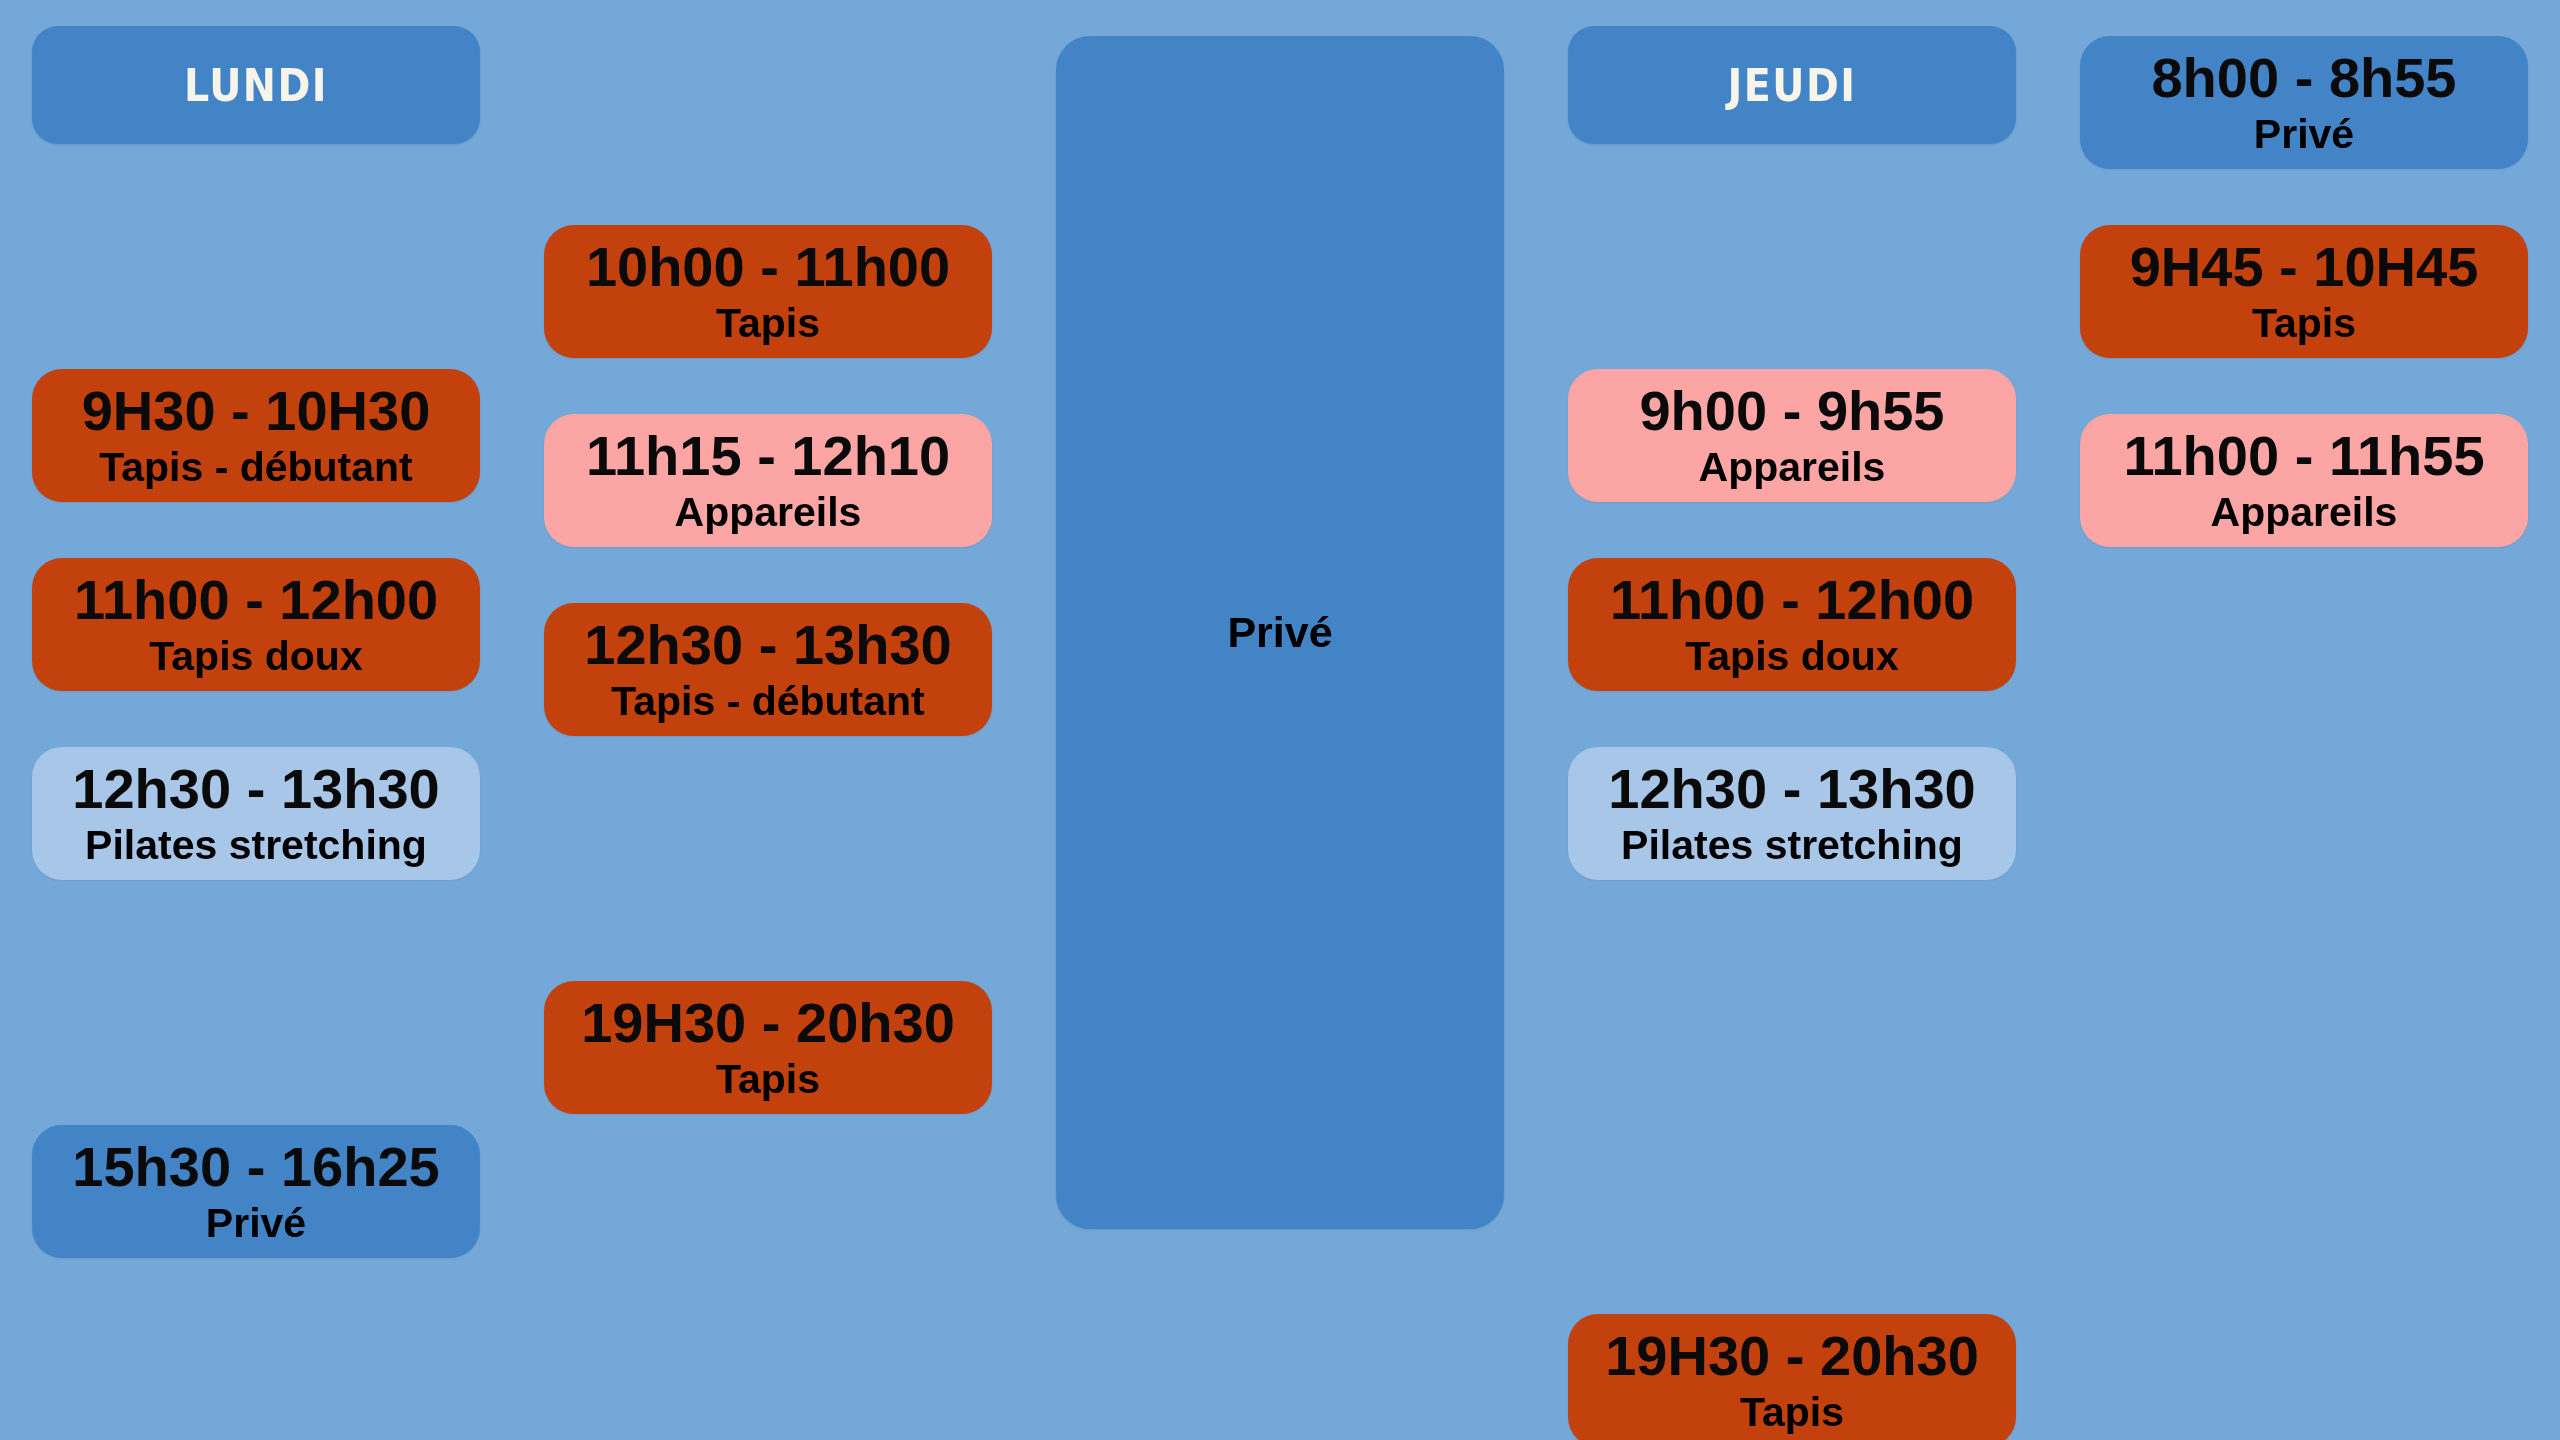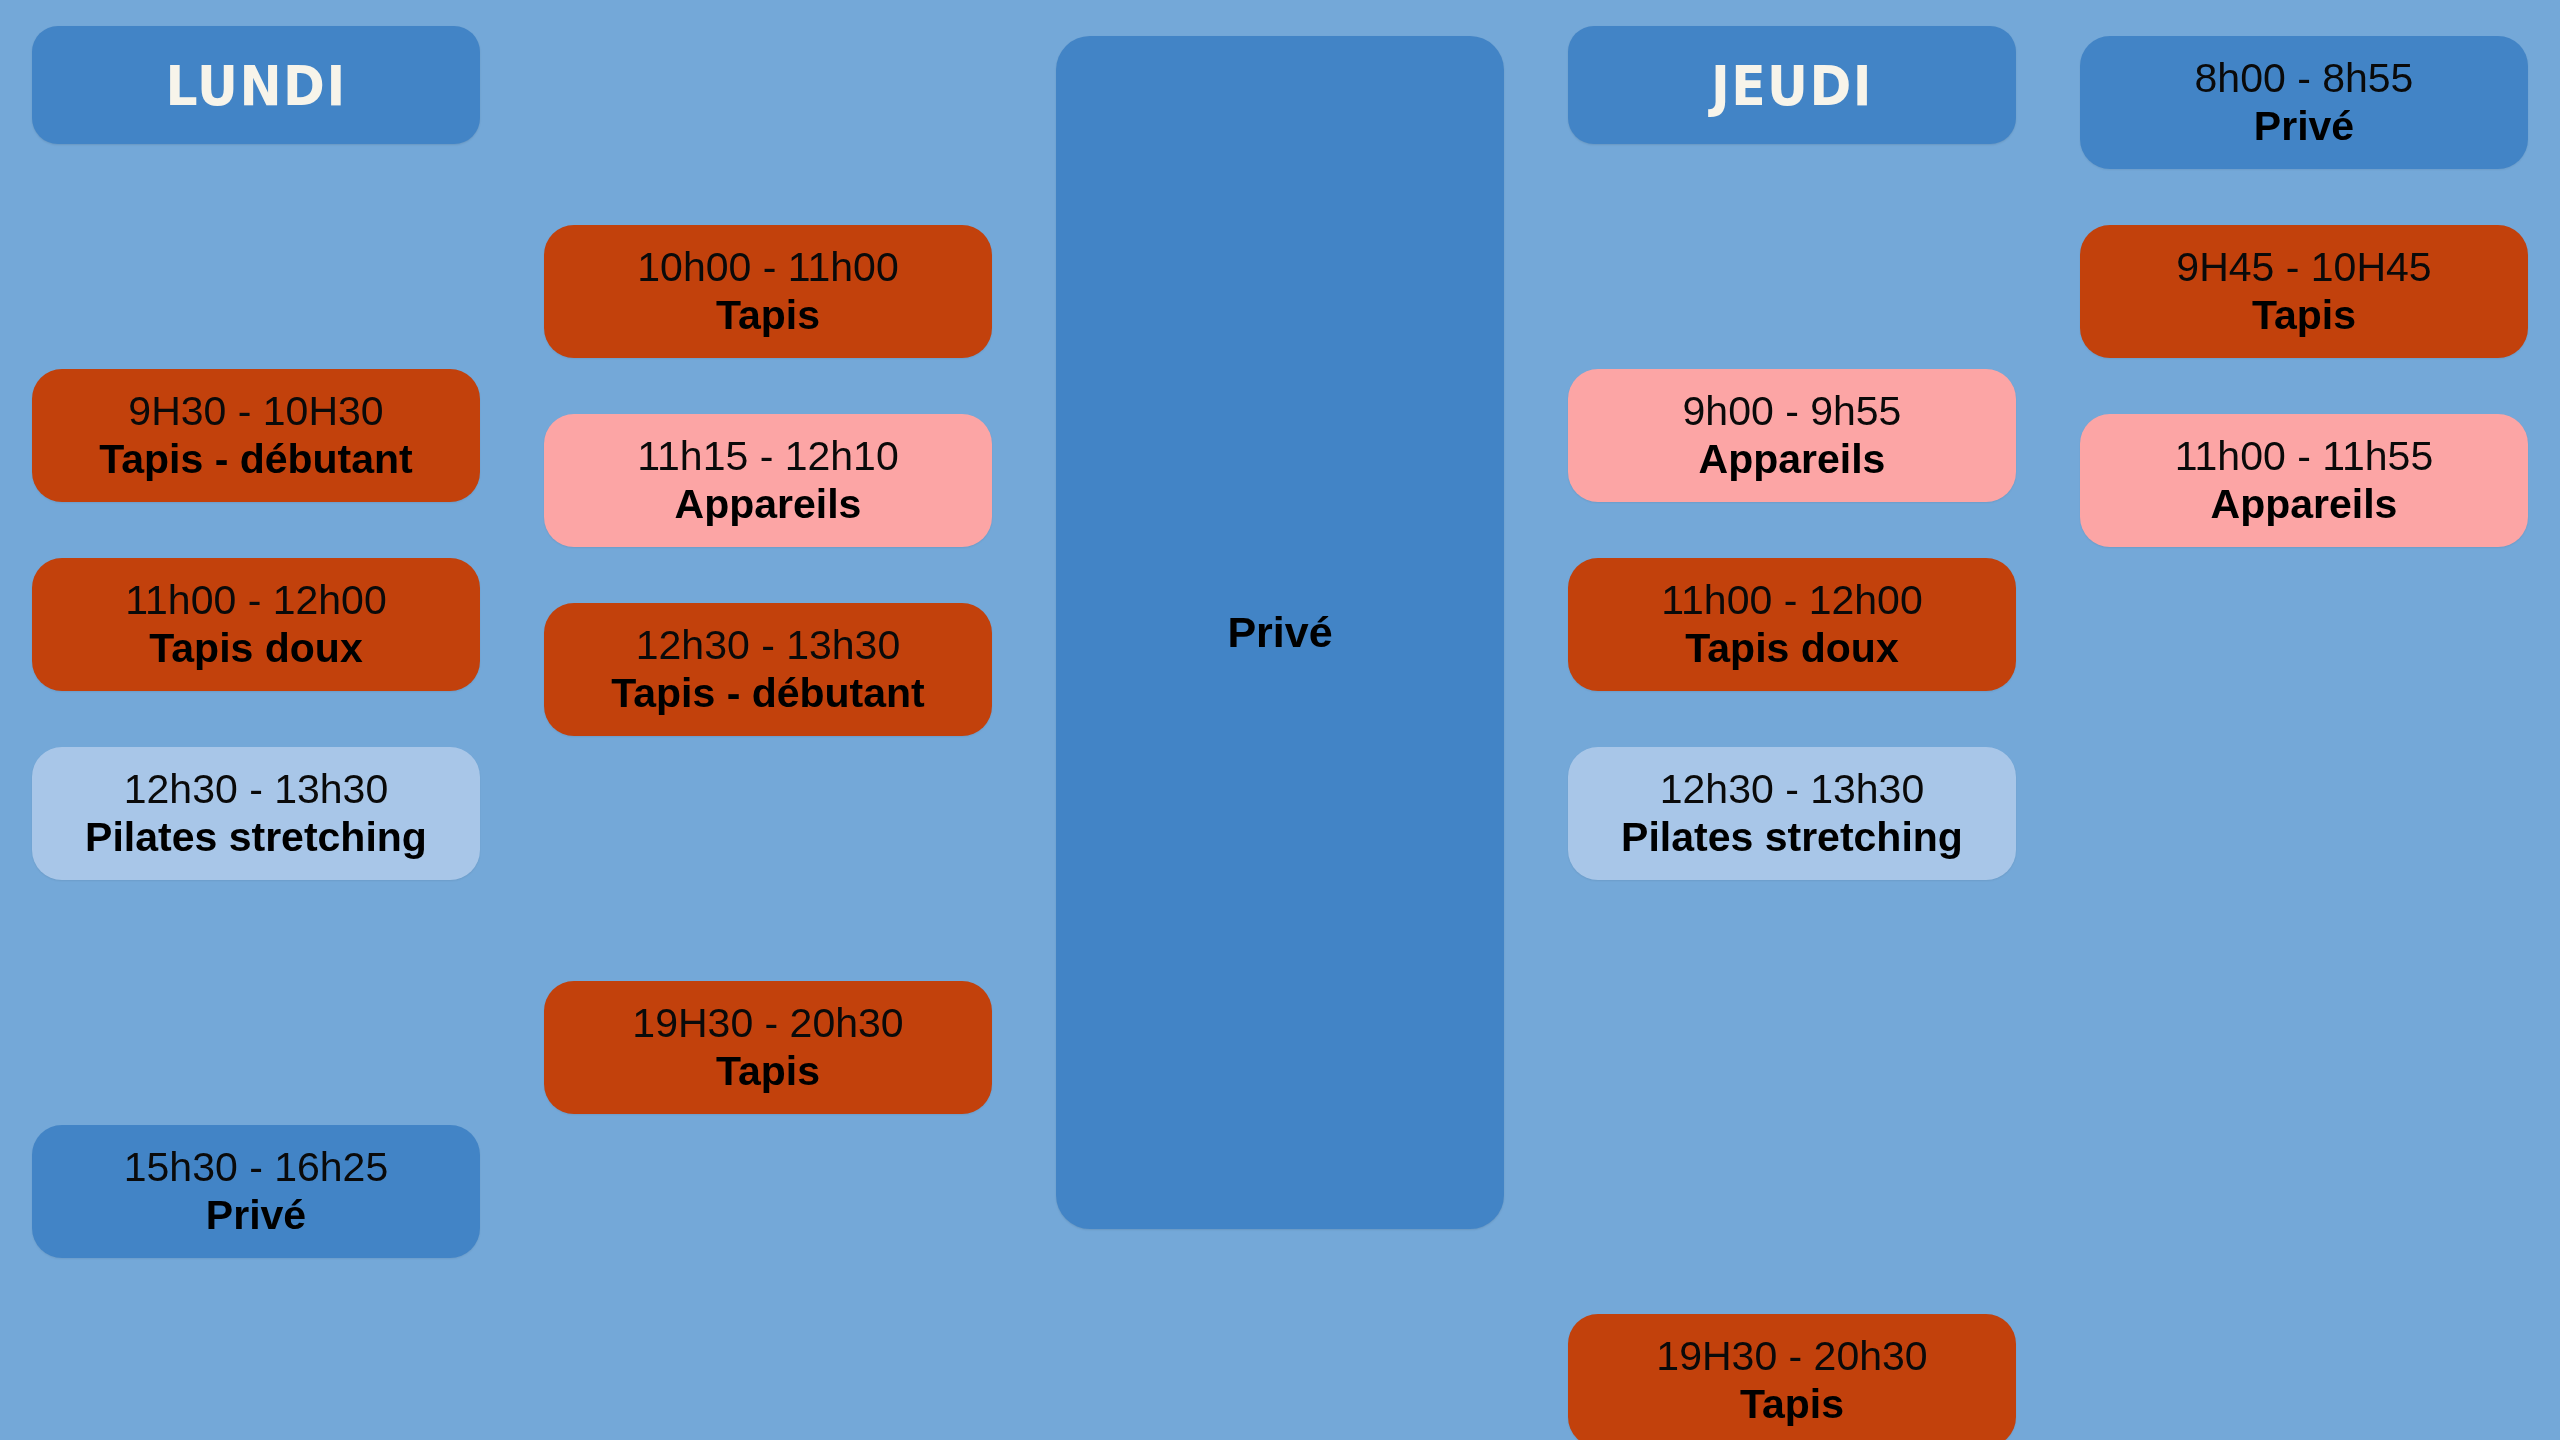--- a/index.html
+++ b/index.html
@@ -39,21 +39,21 @@
     height: 118px;
     margin-top: 26px;
     border-radius: 26px;
     background: #4284c6;
     color: #f7f4ea;
     display: flex;
     align-items: center;
     justify-content: center;
     font-family: "DejaVu Sans Condensed", "Liberation Sans Narrow", "Liberation Sans", sans-serif;
     font-weight: 700;
-    font-size: 56px;
+    font-size: 44px;
     letter-spacing: 1.5px;
     box-shadow: 0 1px 2px rgba(0,0,0,0.10);
   }
 
   
   .slots {
     margin-top: 36px;
     display: flex;
     flex-direction: column;
     flex: 1 1 auto;
@@ -71,22 +71,22 @@
     flex: 1 1 auto;
     border-radius: 30px;
     display: flex;
     flex-direction: column;
     align-items: center;
     justify-content: center;
     line-height: 1.12;
     box-shadow: 0 1px 2px rgba(0,0,0,0.07);
   }
   .card .time {
-    font-size: 41px;
-    font-weight: 400;
+    font-size: 56px;
+    font-weight: 700;
     color: #0a0a0a;
     margin-bottom: 2px;
   }
   .card .title {
     font-size: 41px;
     font-weight: 700;
     color: #000;
   }
 
   

